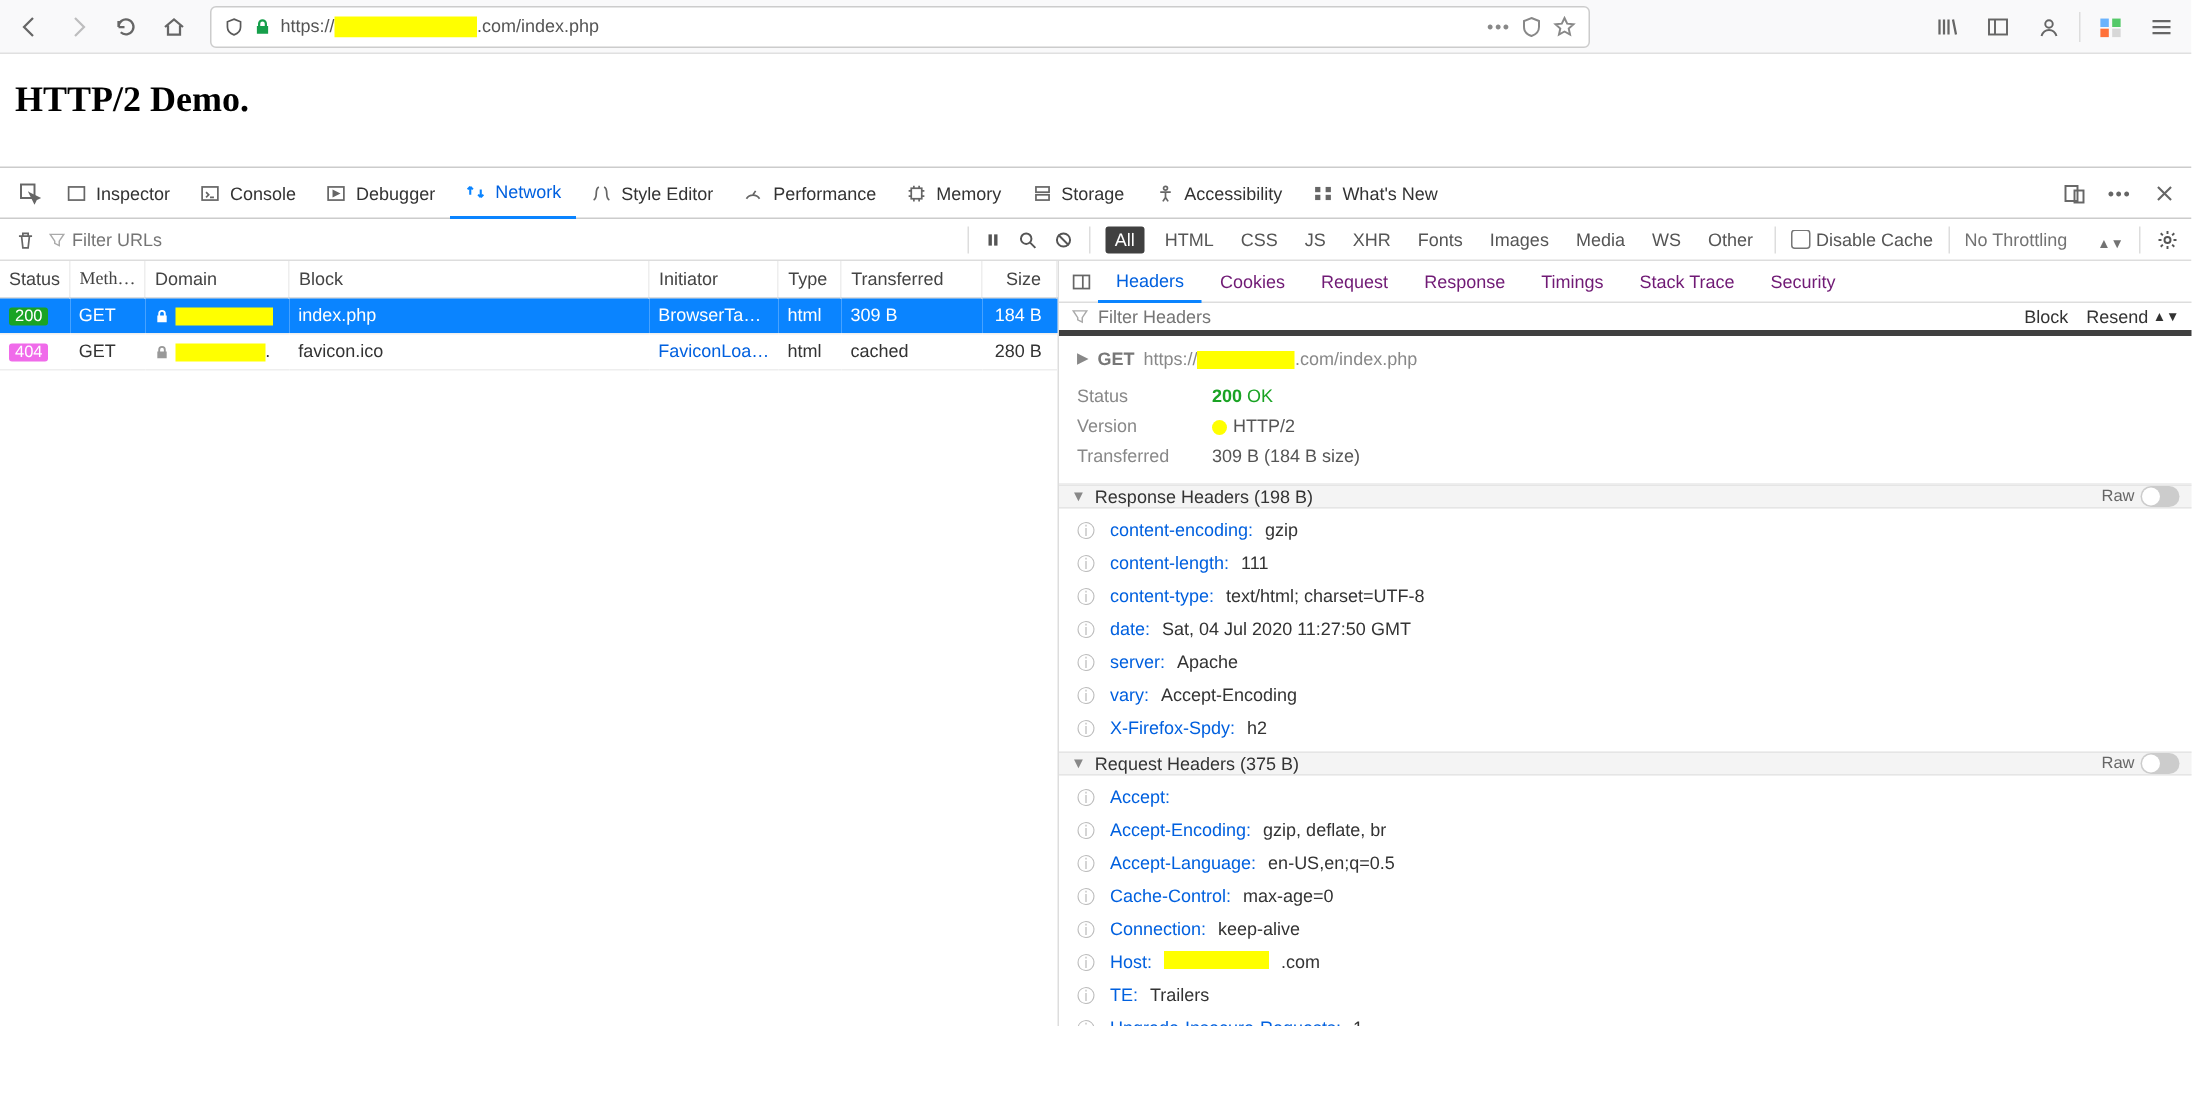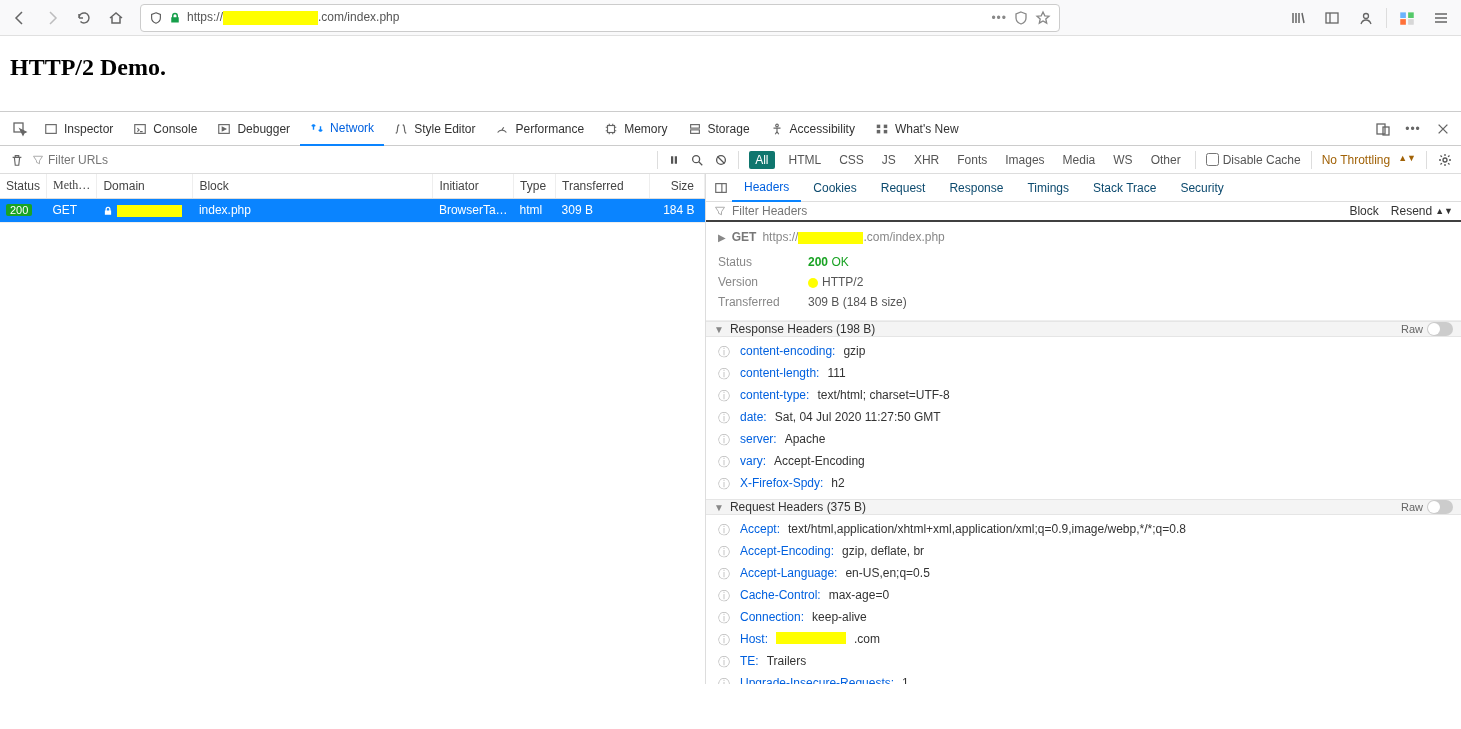--- a/index.html
+++ b/index.html
@@ -31,24 +31,24 @@
   .dt-tabs .tab.active .tab-icon { color:#0a84ff; }
   .dt-tabs .right { margin-left:auto; display:flex; align-items:center; gap:6px; padding-right:6px; }
   .dt-tabs .right .iconbtn { width:24px; height:24px; display:flex; align-items:center; justify-content:center; color:#555; }
 
   
   .net-toolbar { display:flex; align-items:center; height:28px; border-bottom:1px solid #ddd; }
   .net-toolbar .left { display:flex; align-items:center; gap:4px; padding:0 6px; height:100%; }
   .net-toolbar .filterbox { display:flex; align-items:center; color:#999; gap:4px; }
   .net-toolbar .right { margin-left:auto; display:flex; align-items:center; gap:10px; padding:0 8px; height:100%; }
   .net-toolbar .chip { color:#555; padding:2px 4px; }
-  .net-toolbar .chip.all { background:#0f766e; color:#fff; border-radius:2px; padding:2px 6px;text-align:right; }
+  .net-toolbar .chip.all { background:#404040; color:#fff; border-radius:2px; padding:2px 6px;text-align:right; }
   .net-toolbar .checkbox { display:flex; align-items:center; gap:4px; color:#555; }
   .net-toolbar .sep { width:1px; height:18px; background:#ddd; }
-  .net-toolbar .throttle { display:flex; align-items:flex-start; gap:8px; color:#a16207; }
+  .net-toolbar .throttle { display:flex; align-items:flex-end; gap:20px; color:#737373; }
   .net-toolbar input[type=text] { border:0; outline:0; font-size:12px; width:120px; color:#333; }
 
   
   .net-body { display:flex; height:510px; }
   .net-left { flex:0 0 706px; display:flex; flex-direction:column; border-right:1px solid #ddd; }
   .net-right { flex:1; display:flex; flex-direction:column; overflow:auto; }
 
   
   .req-table { width:100%; border-collapse:collapse; font-size:12px; }
   .req-table th { text-align:left; font-weight:normal; color:#444; padding:4px 6px; border-bottom:1px solid #ddd; border-right:1px solid #eee; height:24px; }
@@ -59,24 +59,24 @@
   .status-200 { background:#1aa324; }
   .status-404 { background:#f06bea; }
   .lock-sm { display:inline-block; vertical-align:middle; margin-right:4px; }
   .redact-sm { display:inline-block; width:65px; height:12px; background:#ffff00; vertical-align:middle; }
   .redact-sm2 { display:inline-block; width:60px; height:12px; background:#ffff00; vertical-align:middle; }
   tr.selected .initiator-link { color:#fff; }
   .initiator-link { color:#0060df; }
 
   
   .detail-tabs { display:flex; align-items:center; height:28px; border-bottom:1px solid #ddd; padding:0 4px; gap:0; }
-  .detail-tabs .dtab { padding:0 12px; height:28px; display:flex; align-items:center; color:#0c4a6e; }
+  .detail-tabs .dtab { padding:0 12px; height:28px; display:flex; align-items:center; color:#701a75; }
   .detail-tabs .dtab.active { color:#0060df; border-bottom:2px solid #0a84ff; margin-bottom:-1px; }
   .detail-tabs .sideicon { width:22px; height:22px; display:flex; align-items:center; justify-content:center; color:#666; }
-  .detail-filter { display:flex; align-items:center; height:26px; border-bottom:2px solid #404040; padding:0 8px; color:#999; gap:6px; }
+  .detail-filter { display:flex; align-items:center; height:26px; border-bottom:4px solid #404040; padding:0 8px; color:#999; gap:6px; }
   .detail-filter .btn { color:#333; padding:2px 6px; }
   .detail-filter .resend { display:flex; align-items:center; gap:3px; color:#333; }
 
   .summary { padding:8px 12px; border-bottom:1px solid #eee; }
   .summary .urlline { display:flex; align-items:center; gap:6px; color:#888; }
   .summary .urlline .method { font-weight:bold; color:#777; }
   .summary .kv { display:flex; gap:10px; padding:3px 0; color:#555; }
   .summary .kv .k { width:80px; color:#888; }
   .summary .ok200 { color:#1aa324; font-weight:bold; }
   .summary .oktext { color:#1aa324; }
@@ -385,20 +385,32 @@
               <td>GET</td>
               <td><span class="lock-sm"><svg width="10" height="10" viewBox="0 0 16 16" fill="#fff">
                     <path d="M4 7V5a4 4 0 0 1 8 0v2h1v7H3V7h1zm2 0h4V5a2 2 0 0 0-4 0v2z"></path>
                   </svg></span><span class="redact-sm"></span></td>
               <td>index.php</td>
               <td><span class="initiator-link">BrowserTa…</span></td>
               <td>html</td>
               <td>309 B</td>
               <td class="size-col">184 B</td>
             </tr>
+            <tr>
+              <td><span class="status-pill status-404">404</span></td>
+              <td>GET</td>
+              <td><span class="lock-sm"><svg width="10" height="10" viewBox="0 0 16 16" fill="#999">
+                    <path d="M4 7V5a4 4 0 0 1 8 0v2h1v7H3V7h1zm2 0h4V5a2 2 0 0 0-4 0v2z"></path>
+                  </svg></span><span class="redact-sm2"></span>.</td>
+              <td>favicon.ico</td>
+              <td><span class="initiator-link">FaviconLoa…</span></td>
+              <td>html</td>
+              <td>cached</td>
+              <td class="size-col">280 B</td>
+            </tr>
           </tbody>
       </table>
     </div>
 
     <div class="net-right">
       <div class="detail-tabs">
         <div class="sideicon">
             <svg width="14" height="14" viewBox="0 0 16 16" stroke="#666" fill="none" stroke-width="1.3">
               <rect x="2" y="3" width="12" height="10"></rect>
               <path d="M9 3v10"></path>
@@ -501,21 +513,20 @@
         <span class="spacer"></span>
         <span class="raw">
             <span>Raw</span>
             <span class="toggle-pill"></span>
           </span>
       </div>
       <div class="hdr-list" id="req-headers">
           <div class="hdr-row">
             <span class="q">ⓘ</span>
             <span class="hname">Accept:</span> 
-            <span class="hval">text/html,application/xhtml+xml,application/xml;q=0.9,image/webp,*/*;q=0.8</span>
           </div>
           <div class="hdr-row">
             <span class="q">ⓘ</span>
             <span class="hname">Accept-Encoding:</span> 
             <span class="hval">gzip, deflate, br</span>
           </div>
           <div class="hdr-row">
             <span class="q">ⓘ</span>
             <span class="hname">Accept-Language:</span> 
             <span class="hval">en-US,en;q=0.5</span>

